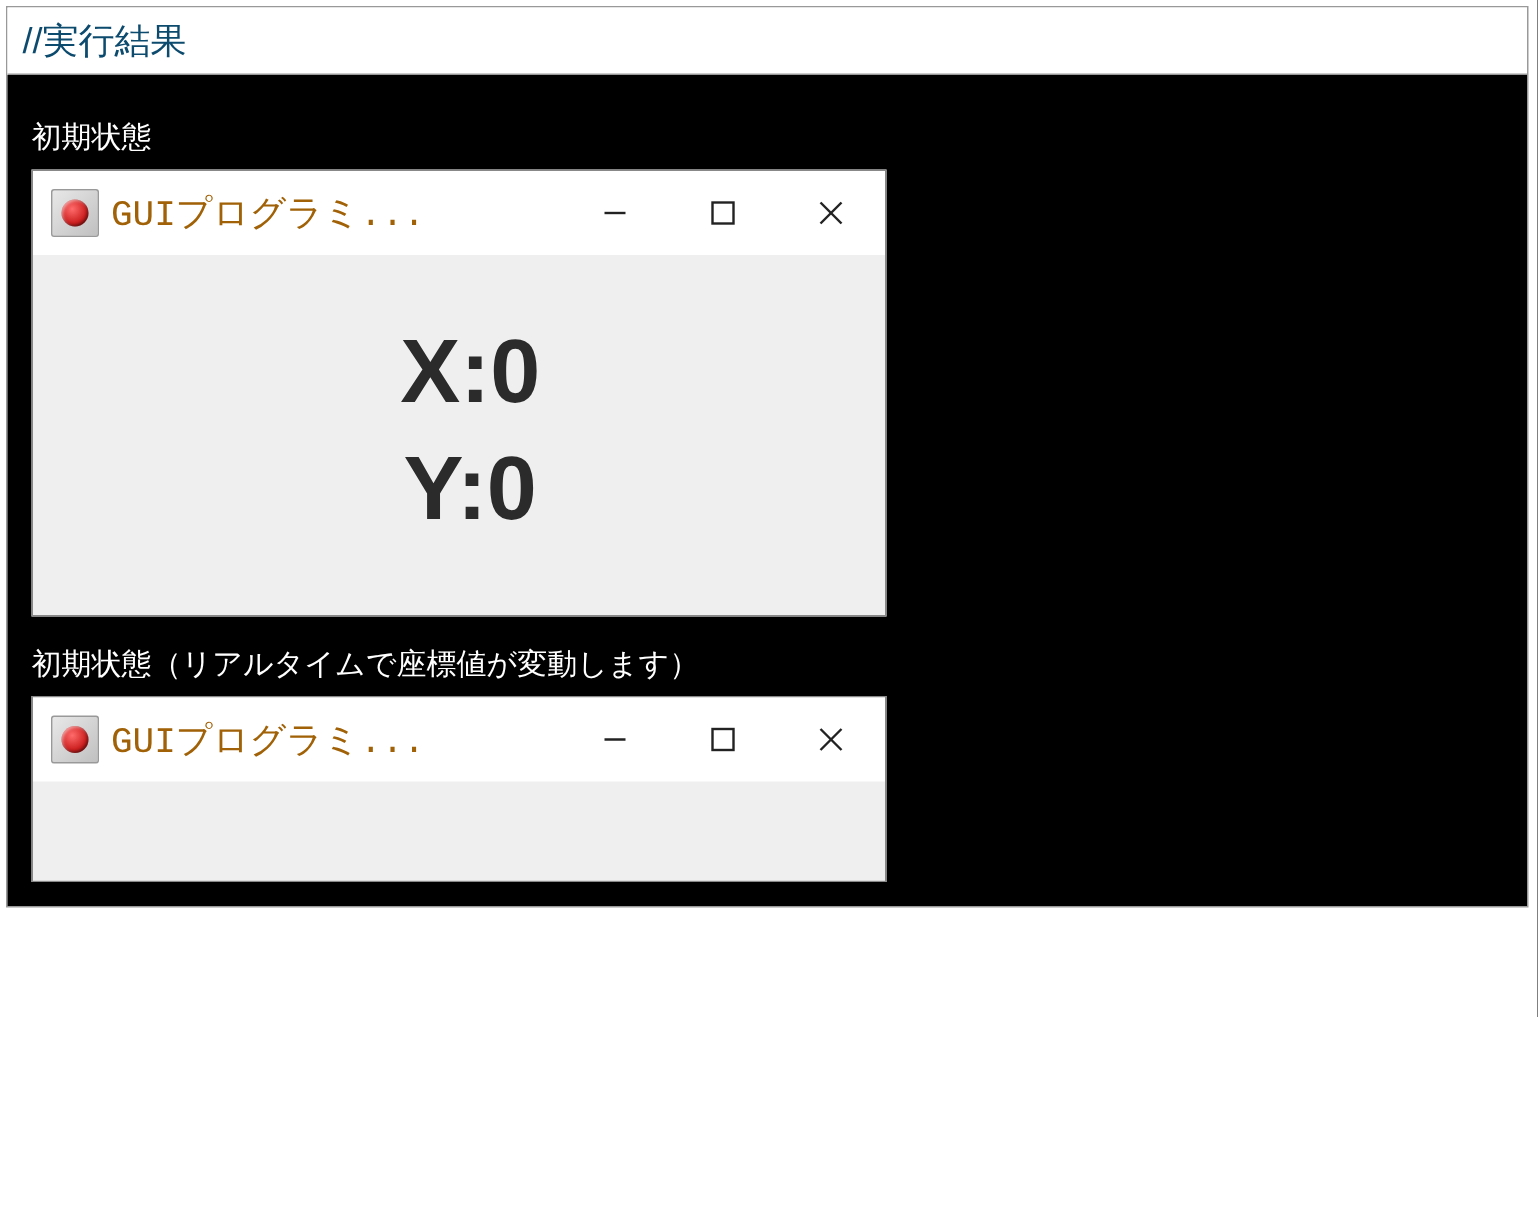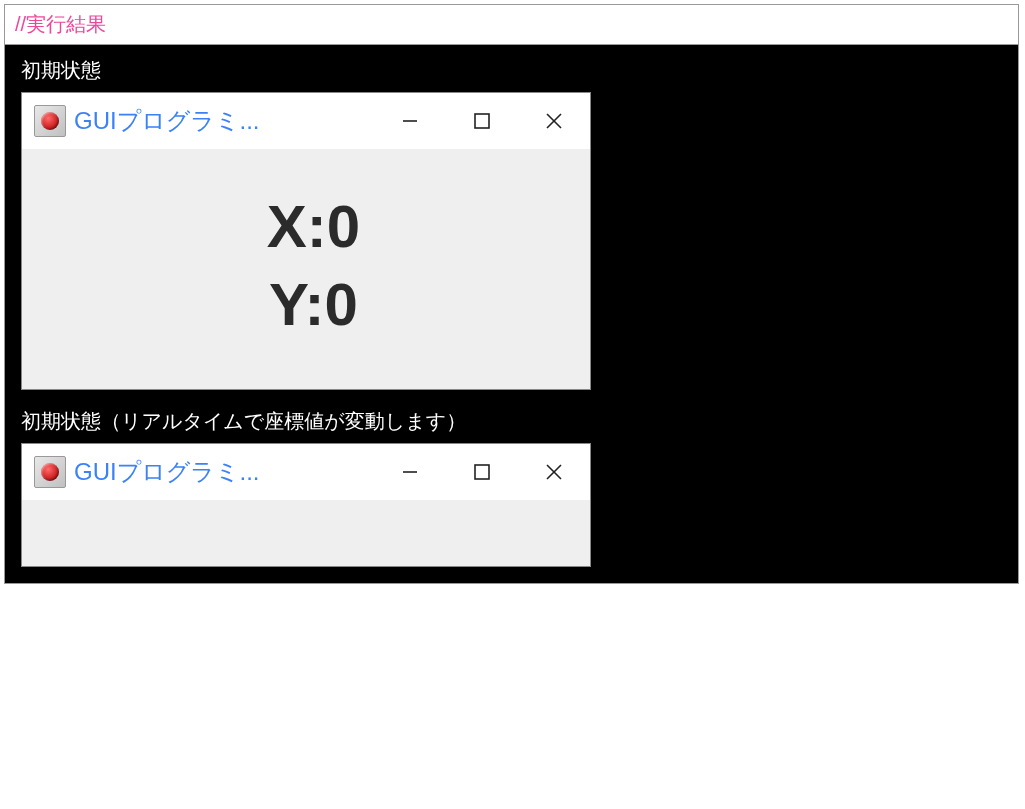--- a/index.html
+++ b/index.html
@@ -13,32 +13,32 @@
       padding: 4px;
     }
     .outer-container {
       border: 1px solid #999;
       width: 1015px;
     }
     .header-bar {
       background: #fff;
       border-bottom: 1px solid #999;
       padding: 6px 10px;
-      font-size: 20px;
-      color: #ec4899;
+      font-size: 24px;
+      color: #0c4a6e;
     }
     .black-area {
       background: #000;
       padding: 12px 16px 16px 16px;
     }
     .caption {
       color: #fff;
       font-size: 20px;
       margin-bottom: 8px;
-      margin-top: 0;
+      margin-top: 16px;
     }
     .caption.second {
       margin-top: 18px;
     }
     .gui-window {
       background: #fff;
       width: 570px;
       border: 1px solid #888;
     }
     .titlebar {
@@ -62,22 +62,23 @@
     }
     .java-icon-inner {
       width: 18px;
       height: 18px;
       background: radial-gradient(circle at 40% 35%, #ff6b6b, #cc1f1f 60%, #7a1010);
       border-radius: 50%;
       box-shadow: inset -1px -1px 2px rgba(0,0,0,0.4), inset 1px 1px 2px rgba(255,255,255,0.5);
     }
     .window-title {
       font-size: 24px;
-      color: #3b82f6;
+      color: #a16207;
       flex: 0 0 auto;
+      font-family: Liberation Mono, monospace;
     }
     .titlebar-spacer {
       flex: 1;
     }
     .win-controls {
       display: flex;
       height: 100%;
     }
     .win-btn {
       width: 72px;

